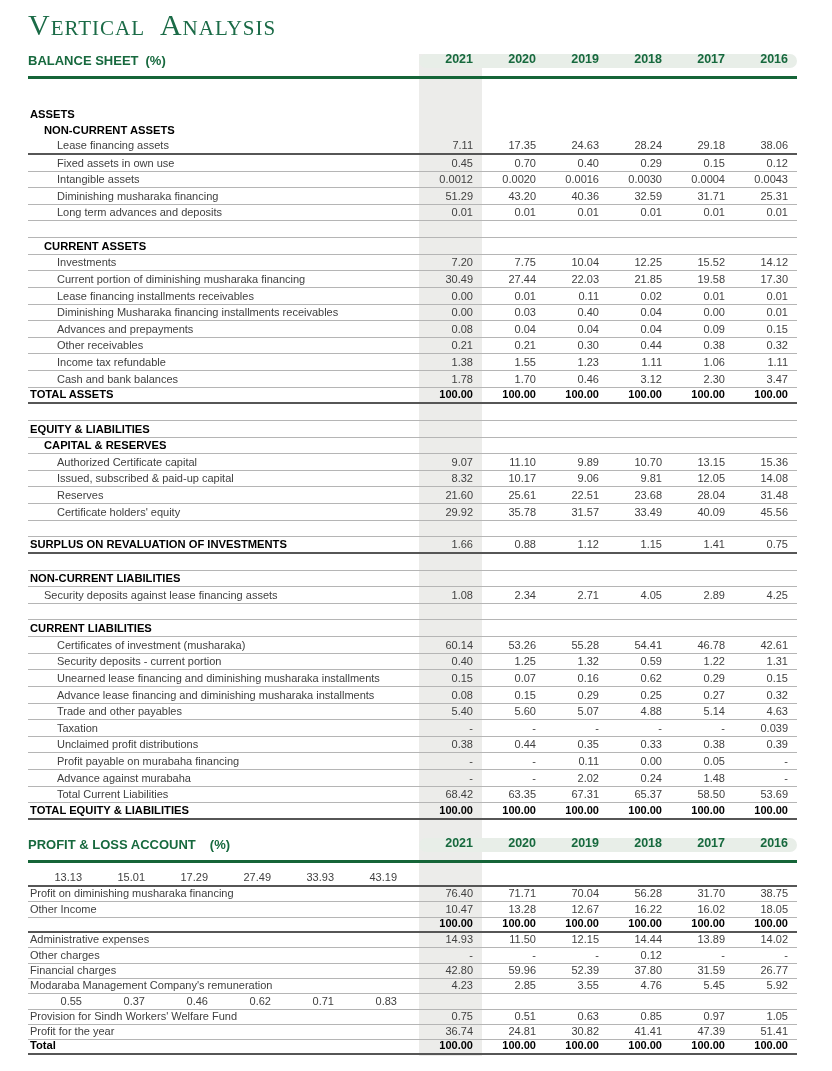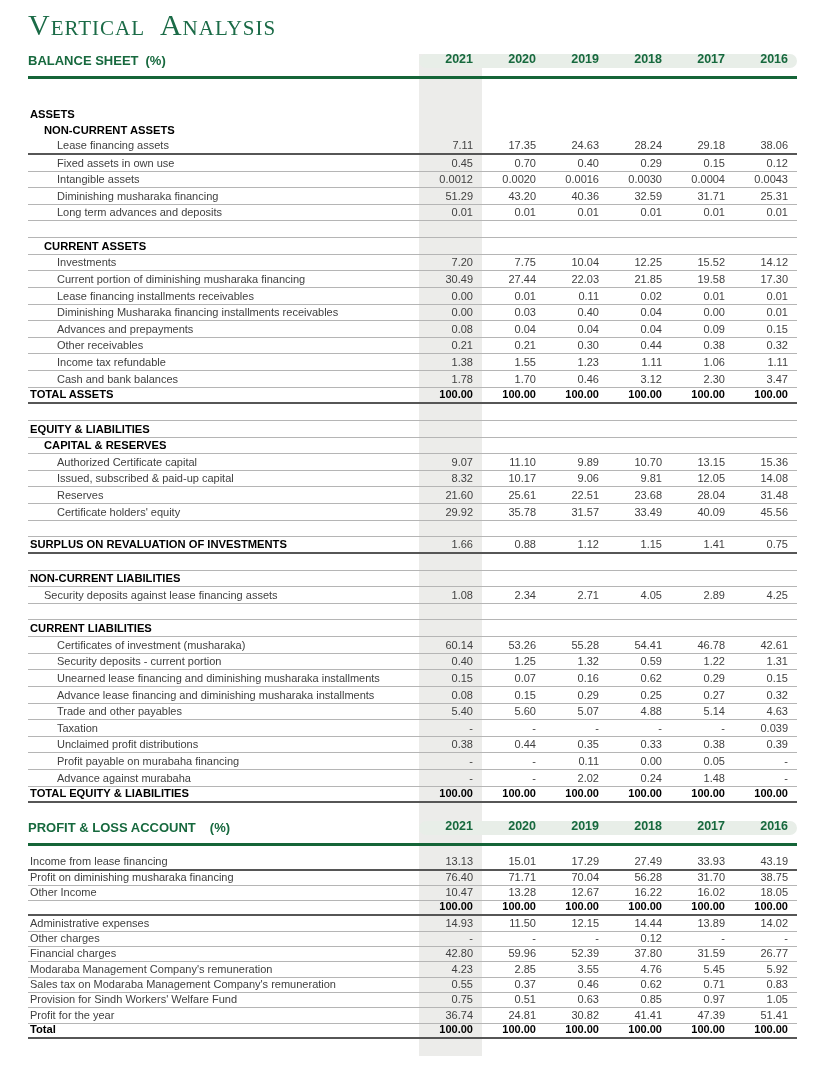--- a/index.html
+++ b/index.html
@@ -481,20 +481,29 @@
       </div>
       <div class="tr bd-t">
         <div class="td-label ind2">Advance against murabaha</div>
         <div class="td-num">-</div>
         <div class="td-num">-</div>
         <div class="td-num">2.02</div>
         <div class="td-num">0.24</div>
         <div class="td-num">1.48</div>
         <div class="td-num">-</div>
       </div>
+      <div class="tr bd-t">
+        <div class="td-label ind2">Total Current Liabilities</div>
+        <div class="td-num">68.42</div>
+        <div class="td-num">63.35</div>
+        <div class="td-num">67.31</div>
+        <div class="td-num">65.37</div>
+        <div class="td-num">58.50</div>
+        <div class="td-num">53.69</div>
+      </div>
       <div class="tr bd-d">
         <div class="td-label ind0 bold">TOTAL EQUITY &amp; LIABILITIES</div>
         <div class="td-num vbold">100.00</div>
         <div class="td-num vbold">100.00</div>
         <div class="td-num vbold">100.00</div>
         <div class="td-num vbold">100.00</div>
         <div class="td-num vbold">100.00</div>
         <div class="td-num vbold">100.00</div>
       </div>
     </div>
@@ -509,21 +518,20 @@
         <div class="year-cell">2019</div>
         <div class="year-cell">2018</div>
         <div class="year-cell">2017</div>
         <div class="year-cell">2016</div>
       </div>
   </div>
   <div class="rule"></div>
 
   <div class="tbl pl">
       <div class="tr bd-d">
-        <div class="td-label ind0">Income from lease financing</div>
         <div class="td-num">13.13</div>
         <div class="td-num">15.01</div>
         <div class="td-num">17.29</div>
         <div class="td-num">27.49</div>
         <div class="td-num">33.93</div>
         <div class="td-num">43.19</div>
       </div>
       <div class="tr bd-t">
         <div class="td-label ind0">Profit on diminishing musharaka financing</div>
         <div class="td-num">76.40</div>
@@ -581,21 +589,20 @@
       <div class="tr bd-t">
         <div class="td-label ind0">Modaraba Management Company's remuneration</div>
         <div class="td-num">4.23</div>
         <div class="td-num">2.85</div>
         <div class="td-num">3.55</div>
         <div class="td-num">4.76</div>
         <div class="td-num">5.45</div>
         <div class="td-num">5.92</div>
       </div>
       <div class="tr bd-t">
-        <div class="td-label ind0">Sales tax on Modaraba Management Company's remuneration</div>
         <div class="td-num">0.55</div>
         <div class="td-num">0.37</div>
         <div class="td-num">0.46</div>
         <div class="td-num">0.62</div>
         <div class="td-num">0.71</div>
         <div class="td-num">0.83</div>
       </div>
       <div class="tr bd-t">
         <div class="td-label ind0">Provision for Sindh Workers' Welfare Fund</div>
         <div class="td-num">0.75</div>

